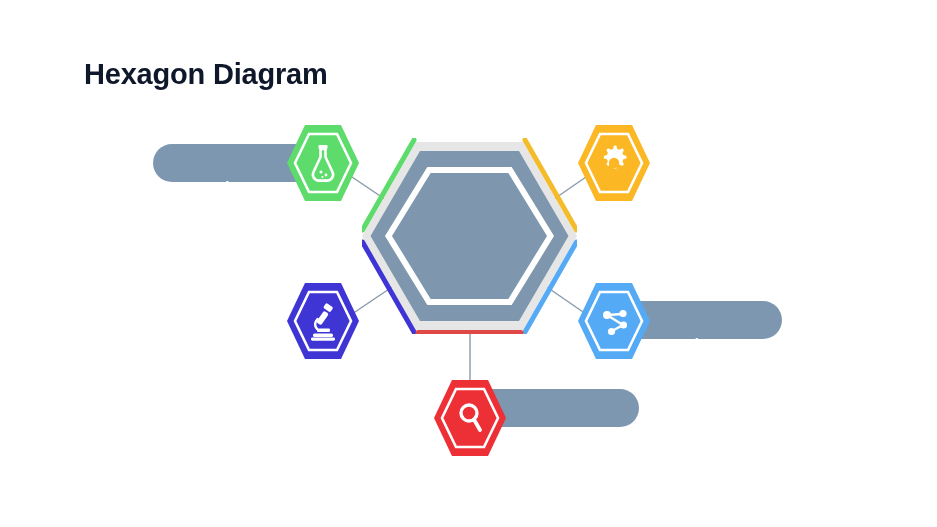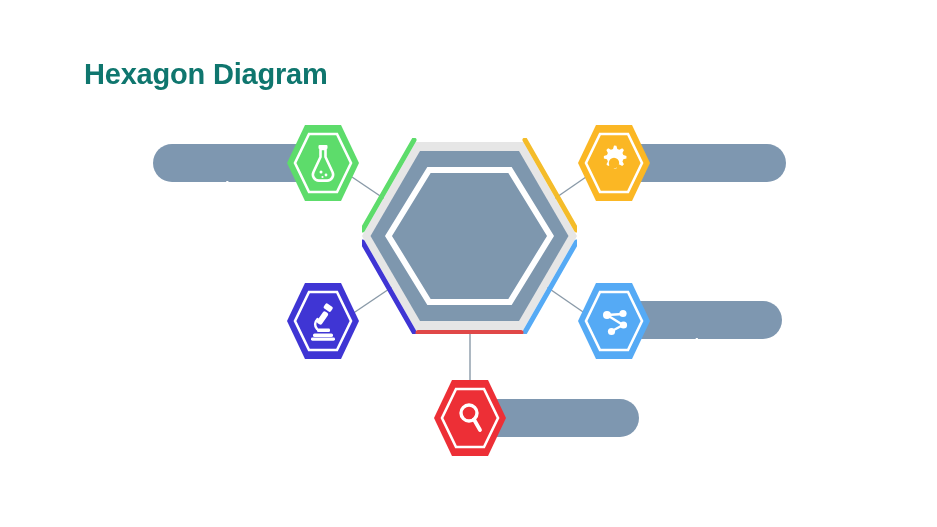--- a/index.html
+++ b/index.html
@@ -20,21 +20,21 @@
     width: 937px;
     height: 527px;
     background: #ffffff;
   }
   #page-title {
     position: absolute;
     left: 84px;
     top: 58px;
     font-size: 29px;
     font-weight: bold;
-    color: #0f766e;
+    color: #0f172a;
     letter-spacing: -0.2px;
     white-space: nowrap;
   }
   
   #diagram-svg {
     position: absolute;
     left: 0;
     top: 0;
     width: 937px;
     height: 527px;
@@ -62,21 +62,21 @@
   .pill-right { justify-content: center; }
 
   #pill-jupiter { left: 153px; top: 144px; width: 185px; }
   #pill-jupiter .pill-text { padding-right: 44px; }
   #pill-venus   { left: 598px; top: 144px; width: 188px; }
   #pill-venus   .pill-text { padding-left: 46px; }
   #pill-mercury { left: 153px; top: 301px; width: 190px; }
   #pill-mercury .pill-text { padding-right: 42px; }
   #pill-saturn  { left: 598px; top: 301px; width: 184px; }
   #pill-saturn  .pill-text { padding-left: 48px; }
-  #pill-neptune { left: 459px; top: 399px; width: 180px; }
+  #pill-neptune { left: 459px; top: 389px; width: 180px; }
   #pill-neptune .pill-text { padding-left: 54px; }
 
   
   .hex-node {
     position: absolute;
     width: 72px;
     height: 80px;
   }
   .hex-node svg { display: block; width: 72px; height: 80px; }
 
@@ -152,23 +152,20 @@
       <g fill="#ffffff">
         <rect x="31.5" y="22" width="9" height="4" rx="1"></rect>
         <path d="M33.5 26 L33.5 34 L26.5 49 a6 6 0 0 0 5.4 8.6 h8.2 a6 6 0 0 0 5.4 -8.6 L38.5 34 L38.5 26 Z" fill="none" stroke="#ffffff" stroke-width="2.6" stroke-linejoin="round"></path>
         <circle cx="34" cy="49" r="1.5"></circle>
         <circle cx="39" cy="52" r="1.4"></circle>
         <circle cx="35.5" cy="54" r="1.1"></circle>
       </g>
     </svg>
   </div>
 
-  <div class="label-pill pill-right" id="pill-venus">
-    <span class="pill-text">Venus</span>
-  </div>
   <div class="hex-node" id="node-venus">
     <svg viewBox="0 0 72 80" xmlns="http://www.w3.org/2000/svg">
       <polygon points="18,2 54,2 72,40 54,78 18,78 0,40" fill="#fbb724"></polygon>
       <polygon points="22,11 50,11 64,40 50,69 22,69 8,40" fill="none" stroke="#ffffff" stroke-width="2.6"></polygon>
       <g fill="#ffffff">
         <path d="M36 22.5
                  l2.4 0.35 0.9 3.1 2.1 0.9 2.8 -1.5 1.75 1.75 -1.5 2.8 0.9 2.1 3.1 0.9 0 2.48
                  -3.1 0.9 -0.9 2.1 1.5 2.8 -1.75 1.75 -2.8 -1.5 -2.1 0.9 -0.9 3.1 -2.48 0
                  -0.9 -3.1 -2.1 -0.9 -2.8 1.5 -1.75 -1.75 1.5 -2.8 -0.9 -2.1 -3.1 -0.9 0 -2.48
                  3.1 -0.9 0.9 -2.1 -1.5 -2.8 1.75 -1.75 2.8 1.5 2.1 -0.9 0.9 -3.1 Z"></path>

